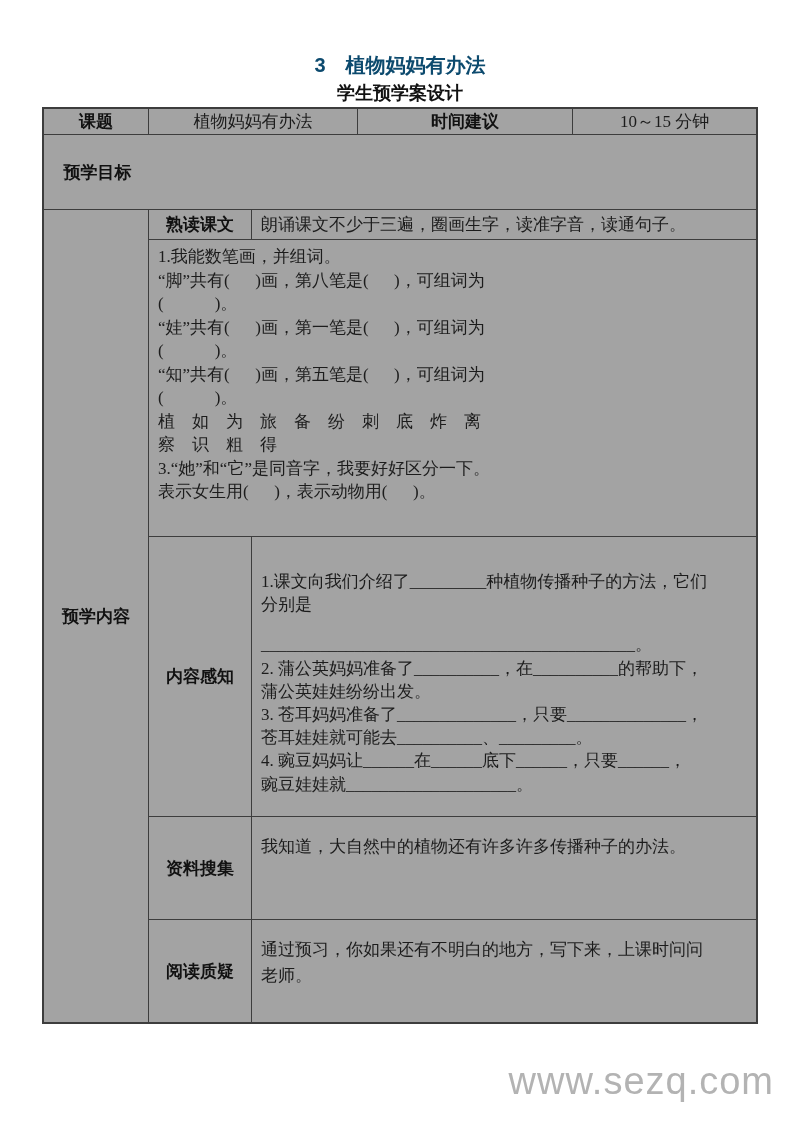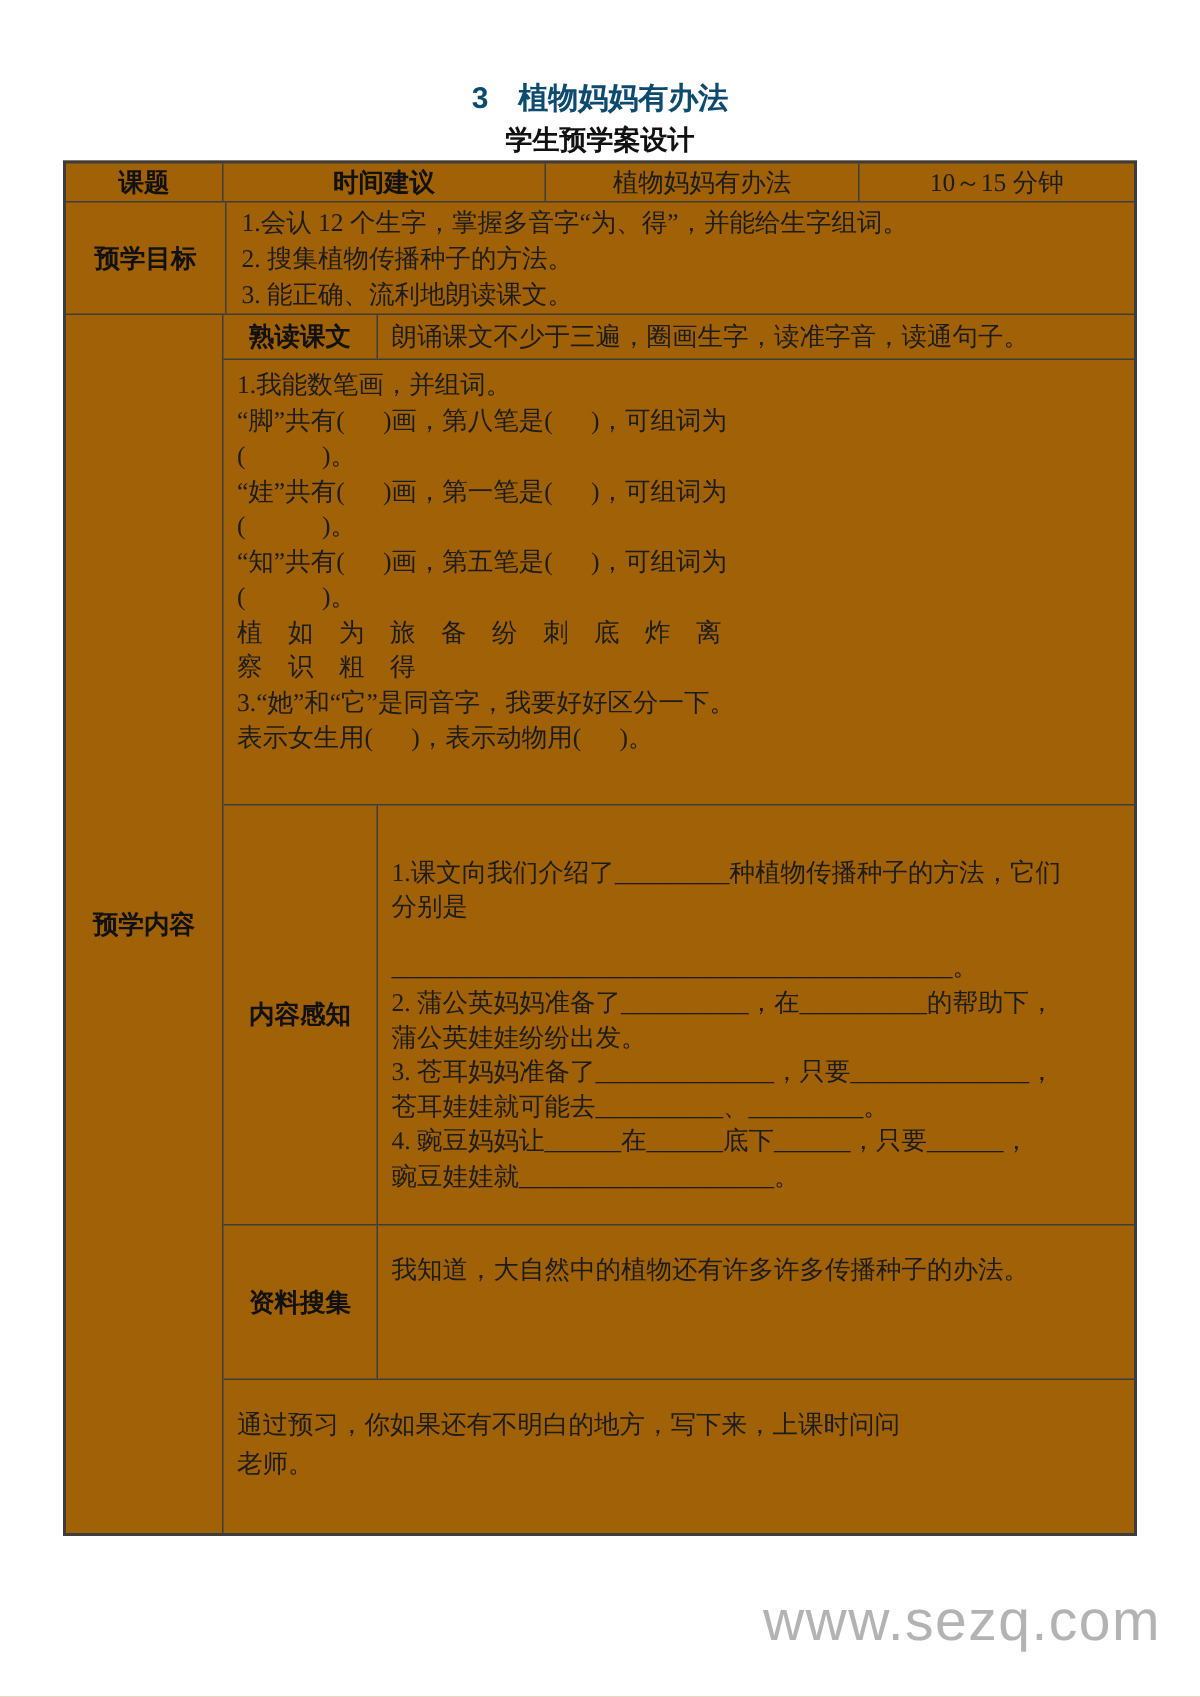--- a/index.html
+++ b/index.html
@@ -21,21 +21,21 @@
   .page-subtitle {
     position: absolute; top: 81px; left: 0; width: 800px;
     text-align: center;
     font-family: "Liberation Sans", "DejaVu Sans", sans-serif;
     font-weight: bold; font-size: 18px; color: #111;
   }
 
   .doc-table {
     position: absolute; left: 42px; top: 107px; width: 716px;
     border: 2px solid #3d3d3d;
-    background: #a16207;
+    background: #a3a3a3;
   }
   .trow { display: flex; width: 100%; border-bottom: 1px solid #3d3d3d; }
   .trow:last-child { border-bottom: none; }
   .cell {
     border-right: 1px solid #3d3d3d;
     overflow: hidden;
   }
   .cell:last-child { border-right: none; }
 
   .cell-label {
@@ -98,32 +98,27 @@
 </head>
 <body>
 
 <div class="page-title">3　植物妈妈有办法</div>
 <div class="page-subtitle">学生预学案设计</div>
 
 <div class="doc-table">
 
   <div class="trow row-header">
     <div class="cell cell-label hcol1">课题</div>
+    <div class="cell cell-value hcol2">植物妈妈有办法</div>
     <div class="cell cell-label hcol3">时间建议</div>
-    <div class="cell cell-value hcol2">植物妈妈有办法</div>
     <div class="cell cell-value hcol4">10～15 分钟</div>
   </div>
 
   <div class="trow row-goal">
     <div class="cell cell-label gcol1">预学目标</div>
-    <div class="cell gcol2">
-        <div class="line">1.会认 12 个生字，掌握多音字“为、得”，并能给生字组词。</div>
-        <div class="line">2. 搜集植物传播种子的方法。</div>
-        <div class="line">3. 能正确、流利地朗读课文。</div>
-      </div>
   </div>
 
   <div class="trow row-main">
     <div class="mcol1 cell-label">预学内容</div>
     <div class="msub">
 
       <div class="subrow sr-shudu">
         <div class="sublabel">熟读课文</div>
         <div class="subcontent">
             <div class="line">朗诵课文不少于三遍，圈画生字，读准字音，读通句子。</div>
@@ -163,20 +158,21 @@
       </div>
 
       <div class="subrow sr-souji">
         <div class="sublabel">资料搜集</div>
         <div class="subcontent">
             <div class="line">我知道，大自然中的植物还有许多许多传播种子的办法。</div>
           </div>
       </div>
 
       <div class="subrow sr-zhiyi">
+        <div class="sublabel">阅读质疑</div>
         <div class="subcontent">
             <div class="line">通过预习，你如果还有不明白的地方，写下来，上课时问问</div>
             <div class="line">老师。</div>
           </div>
       </div>
 
     </div>
   </div>
 </div>
 

